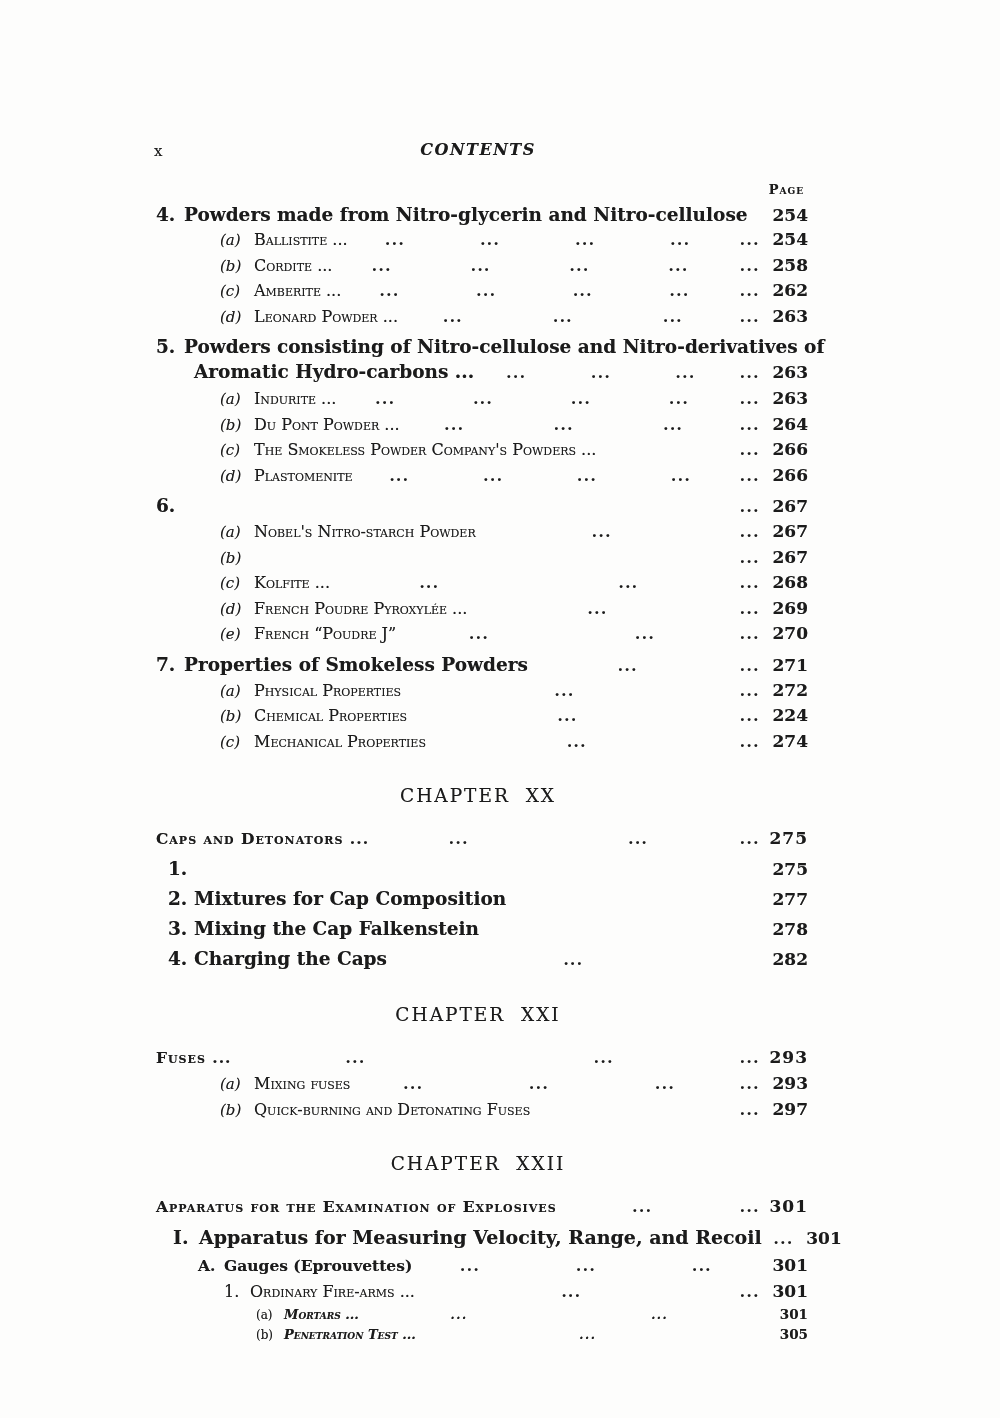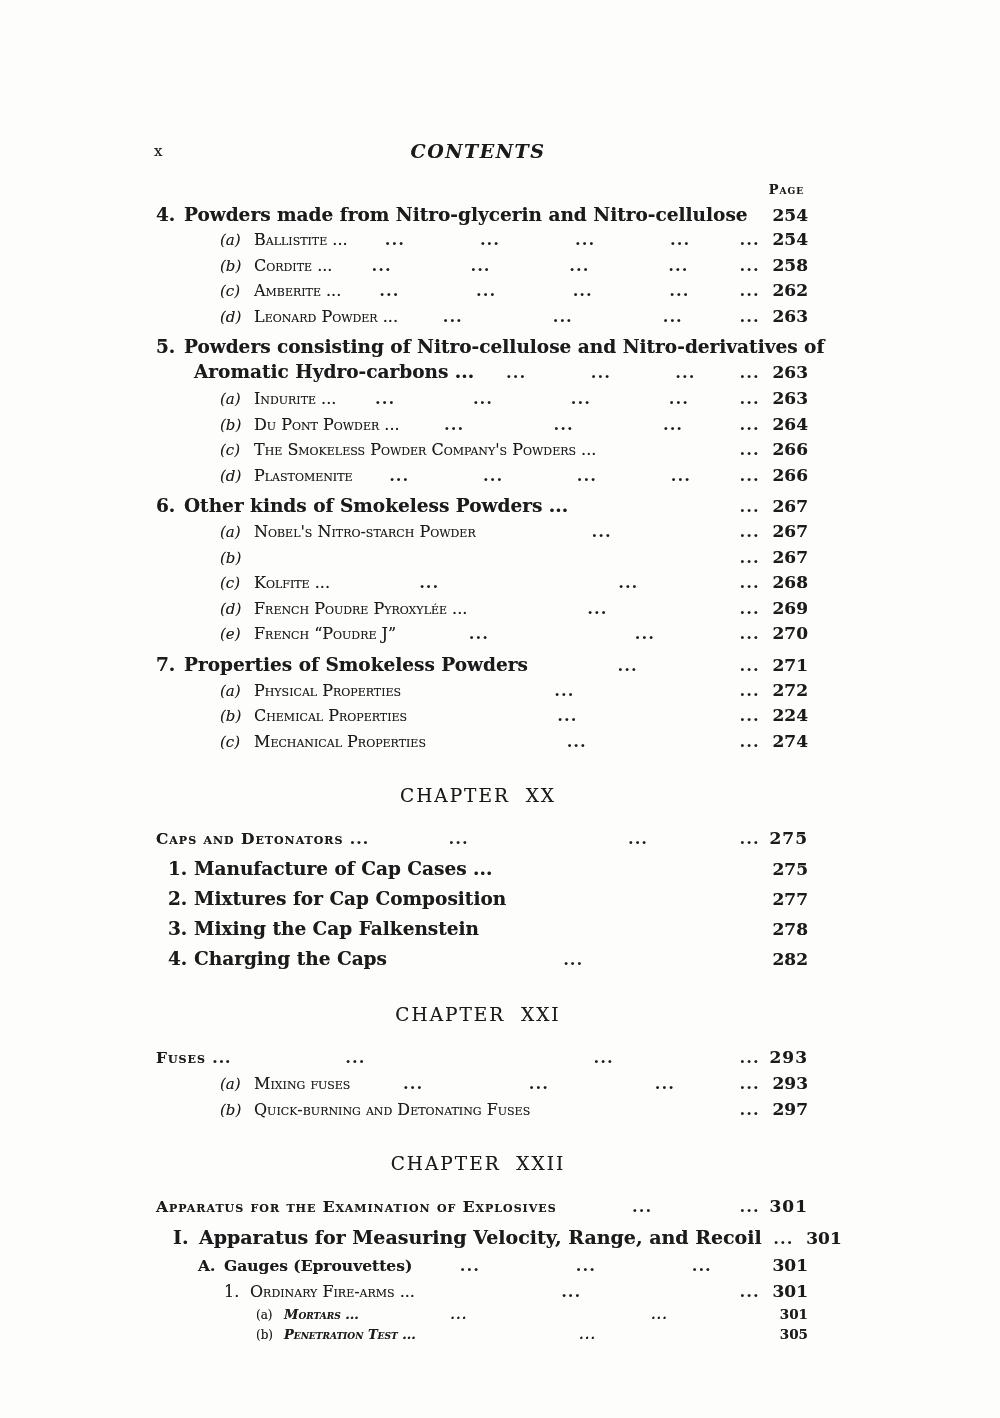--- a/index.html
+++ b/index.html
@@ -32,21 +32,21 @@
     left: 6px;
     top: 2px;
     font-size: 15px;
   }
   .htitle {
     position: absolute;
     left: 0; right: 0;
     text-align: center;
     font-style: italic;
     font-weight: 600;
-    font-size: 19px;
+    font-size: 16px;
     letter-spacing: 1.5px;
   }
   .pagelabel {
     text-align: right;
     padding-right: 4px;
     font-size: 13px;
     font-weight: 700;
     letter-spacing: 1px;
     margin-top: 16px;
     font-variant: small-caps;
@@ -238,21 +238,20 @@
           <span class="dotg">...</span>
           <span class="dotg">...</span>
           <span class="dotg">...</span>
           <span class="dotg">...</span>
         </span>
         <span class="predot">...</span>
         <span class="pgnum">266</span>
       </div>
       <div class="row r-main">
         <span class="lbl">6.</span>
-        <span class="title">Other kinds of Smokeless Powders ...</span>
         <span class="leader"></span>
         <span class="predot">...</span>
         <span class="pgnum">267</span>
       </div>
       <div class="row r-sub">
         <span class="lbl">(a)</span>
         <span class="title">Nobel's Nitro-starch Powder</span>
         <span class="leader">
           <span class="dotg">...</span>
         </span>
@@ -335,21 +334,20 @@
         <span class="title">Caps and Detonators ...</span>
         <span class="leader">
           <span class="dotg">...</span>
           <span class="dotg">...</span>
         </span>
         <span class="predot">...</span>
         <span class="pgnum">275</span>
       </div>
       <div class="row r-mainxx">
         <span class="lbl">1.</span>
-        <span class="title">Manufacture of Cap Cases ...</span>
         <span class="leader"></span>
         <span class="pgnum">275</span>
       </div>
       <div class="row r-mainxx">
         <span class="lbl">2.</span>
         <span class="title">Mixtures for Cap Composition</span>
         <span class="leader"></span>
         <span class="pgnum">277</span>
       </div>
       <div class="row r-mainxx">

